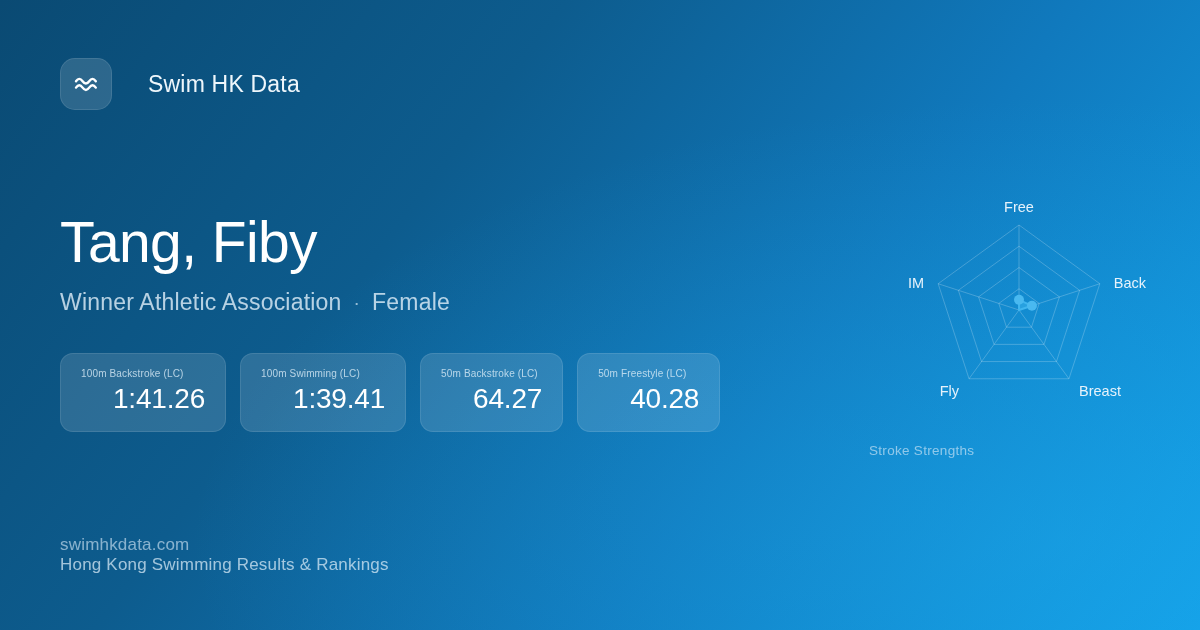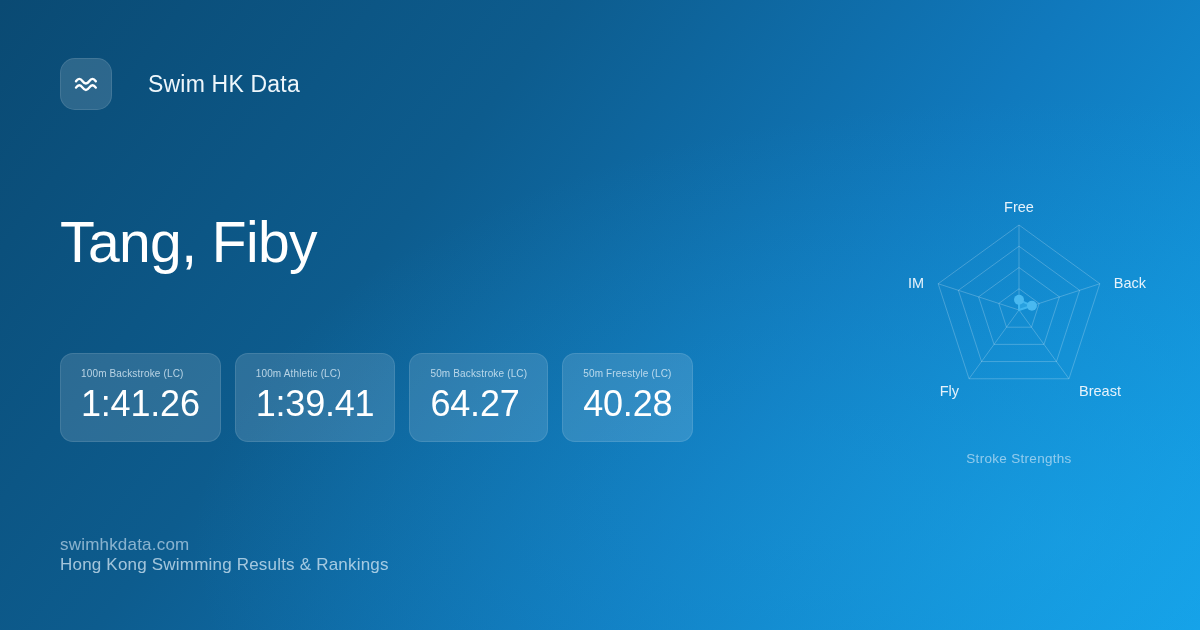--- a/index.html
+++ b/index.html
@@ -68,44 +68,43 @@
     padding: 14px 20px 16px 20px;
     min-height: 74px;
     display: flex; flex-direction: column; justify-content: center;
   }
   .stat-label {
     font-size: 10px; font-weight: 400; letter-spacing: 0.15px;
     color: rgba(222,238,249,0.78);
     white-space: nowrap; margin-bottom: 4px;
   }
   .stat-value {
-    font-size: 36px; font-weight: 400; letter-spacing: -0.2px;
-    color: #ffffff; white-space: nowrap;
+    font-size: 28px; font-weight: 400; letter-spacing: -0.2px;
+    color: #ffffff; white-space: nowrap; margin-left: 32px;
   }
 
   
   .radar-wrap {
     position: absolute; left: 869px; top: 175px;
     width: 300px; height: 300px; text-decoration: underline;
   }
   .radar-wrap svg { display: block; overflow: visible; }
   .radar-grid { fill: none; stroke: rgba(255,255,255,0.22); stroke-width: 1; }
   .radar-spoke { stroke: rgba(255,255,255,0.22); stroke-width: 1; }
   .radar-area { fill: rgba(56,178,236,0.55); stroke: #3fb5ef; stroke-width: 2; stroke-linejoin: round; }
   .radar-point { fill: #49b9f0; }
   .radar-axis-label {
     fill: #e6f2fb; font-family: "Liberation Sans", sans-serif;
     font-size: 14.5px;
   }
   .radar-caption {
     position: absolute; left: 0; top: 268px; width: 300px;
-    text-align: center;
+    text-align: left;
     font-size: 13.5px; letter-spacing: 0.3px;
     color: rgba(219,236,248,0.62);
-    margin-top: 8px;
   }
 
   
   .footer {
     position: absolute; left: 0; right: 0; bottom: 55px;
     padding: 0 60px;
     display: flex; align-items: baseline; justify-content: space-between; flex-direction: column;
   }
   .footer-left {
     font-size: 17px; letter-spacing: 0.2px;
@@ -126,29 +125,34 @@
       <svg width="30" height="30" viewBox="0 0 30 30" aria-hidden="true">
         <path d="M5 12.2c2.2-3.1 4.4-3.1 6.6 0 2.2 3.1 4.4 3.1 6.6 0 2.2-3.1 4.4-3.1 6.6 0" fill="none" stroke="#ffffff" stroke-width="2.4" stroke-linecap="round"></path>
         <path d="M5 18.6c2.2-3.1 4.4-3.1 6.6 0 2.2 3.1 4.4 3.1 6.6 0 2.2-3.1 4.4-3.1 6.6 0" fill="none" stroke="#ffffff" stroke-width="2.4" stroke-linecap="round"></path>
       </svg>
     </div>
     <div class="brand-name">Swim HK Data</div>
   </div>
 
   <div class="athlete layer">
     <div class="athlete-name">Tang, Fiby</div>
+    <div class="athlete-meta">
+      <span>Winner Athletic Association</span>
+      <span class="meta-dot">·</span>
+      <span>Female</span>
+    </div>
   </div>
 
   <div class="stats layer">
     <div class="stat-card">
       <div class="stat-label">100m Backstroke (LC)</div>
       <div class="stat-value">1:41.26</div>
     </div>
     <div class="stat-card">
-      <div class="stat-label">100m Athletic (LC)</div>
+      <div class="stat-label">100m Swimming (LC)</div>
       <div class="stat-value">1:39.41</div>
     </div>
     <div class="stat-card">
       <div class="stat-label">50m Backstroke (LC)</div>
       <div class="stat-value">64.27</div>
     </div>
     <div class="stat-card">
       <div class="stat-label">50m Freestyle (LC)</div>
       <div class="stat-value">40.28</div>
     </div>

